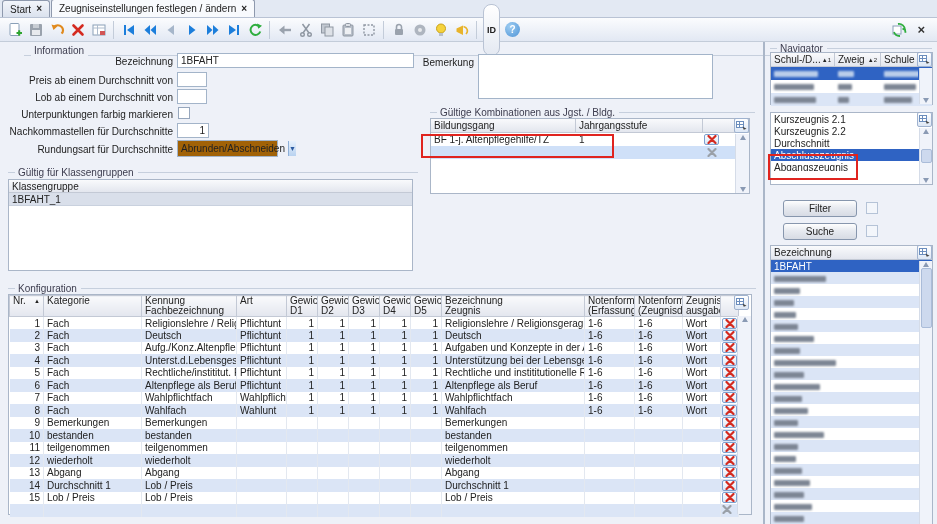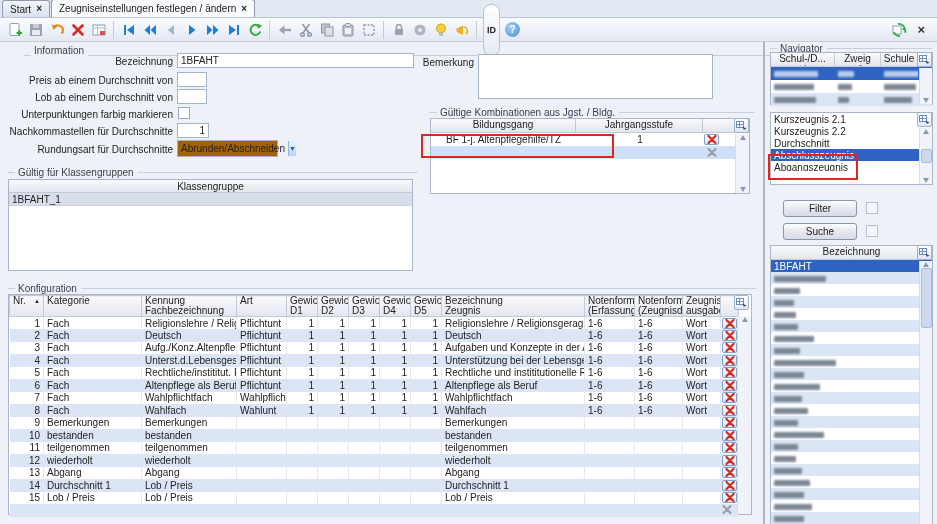--- a/index.html
+++ b/index.html
@@ -34,21 +34,21 @@
   .tbox { position:absolute; background:#fff; border:1px solid #a3b4c9; font-size:10px; padding:0 3px; display:flex; align-items:center; }
   .tbox.right { justify-content:flex-end; }
   .cbox { position:absolute; width:12px; height:12px; background:#fff; border:1px solid #97a7bd; }
   .dd { position:absolute; background:#a16207; border:1px solid #a3b4c9; display:flex; align-items:center; }
   .dd .dd-txt { flex:1; padding:0 3px; }
   .dd .dd-btn { width:15px; align-self:stretch; background:linear-gradient(#e8f1fc,#b8d2f0); border-left:1px solid #8fb0d8; color:#2c5aa0; font-size:7px; display:flex; align-items:center; justify-content:center; }
 
   
   .panel { position:absolute; background:#fff; border:1px solid #aab6c8; }
   .thead { background:linear-gradient(#f9fafc,#e3e6ee); border-bottom:1px solid #c3c9d5; color:#222; display:flex; }
-  .thcell { padding:0 3px; border-right:1px solid #c3c9d5; display:flex; align-items:center; overflow:hidden; white-space:nowrap;flex-direction:column; }
+  .thcell { padding:0 3px; border-right:1px solid #c3c9d5; display:flex; align-items:center; overflow:hidden; white-space:nowrap; }
   .row { display:flex; align-items:center; overflow:hidden; white-space:nowrap; }
   .stripe { background:#dbe5f6; }
   .sel-blue { background:#2f63c3; color:#fff; }
   .sel-soft { background:#cfe0f8; }
   .sel-gray { background:#d9dfea; }
   .cell { padding:0 3px; overflow:hidden; white-space:nowrap; }
 
   .xbtn { width:15px; height:11px; border:1px solid #7ea0cf; border-radius:2px; background:linear-gradient(#fdfeff,#dce7f6); display:flex; align-items:center; justify-content:center; }
   .corner-btn { position:absolute; width:15px; height:15px; border:1px solid #9fb2cf; border-radius:2px; background:linear-gradient(#ffffff,#dde7f5); display:flex; align-items:center; justify-content:center; }
 
@@ -278,21 +278,21 @@
   </div>
   <div class="flabel" style="left:400px;top:57px;width:74px;">Bemerkung</div>
   <div class="tbox" style="left:478px;top:54px;width:235px;height:45px;align-items:flex-start;">
       <span></span>
     </div>
 
   <div class="caption" style="left:430px;top:107px;width:325px;">
     <span>Gültige Kombinationen aus Jgst. / Bldg.</span>
       <span class="cap-line"></span>
   </div>
-  <div class="panel" style="left:430px;top:118px;width:320px;height:76px;text-align:center;">
+  <div class="panel" style="left:430px;top:118px;width:320px;height:76px;">
     <div class="thead" style="height:14px;">
       <div class="thcell" style="width:145px;">Bildungsgang</div>
       <div class="thcell" style="width:127px;">Jahrgangsstufe</div>
       <div class="thcell" style="flex:1;border-right:none;"></div>
     </div>
     <div id="komb-rows">
         <div class="row" style="height: 13px;">
           <span class="cell" style="width: 145px;">BF 1-j. Altenpflegehilfe/TZ</span>
           <span class="cell" style="width: 128px;">1</span>
           <span class="xbtn">

